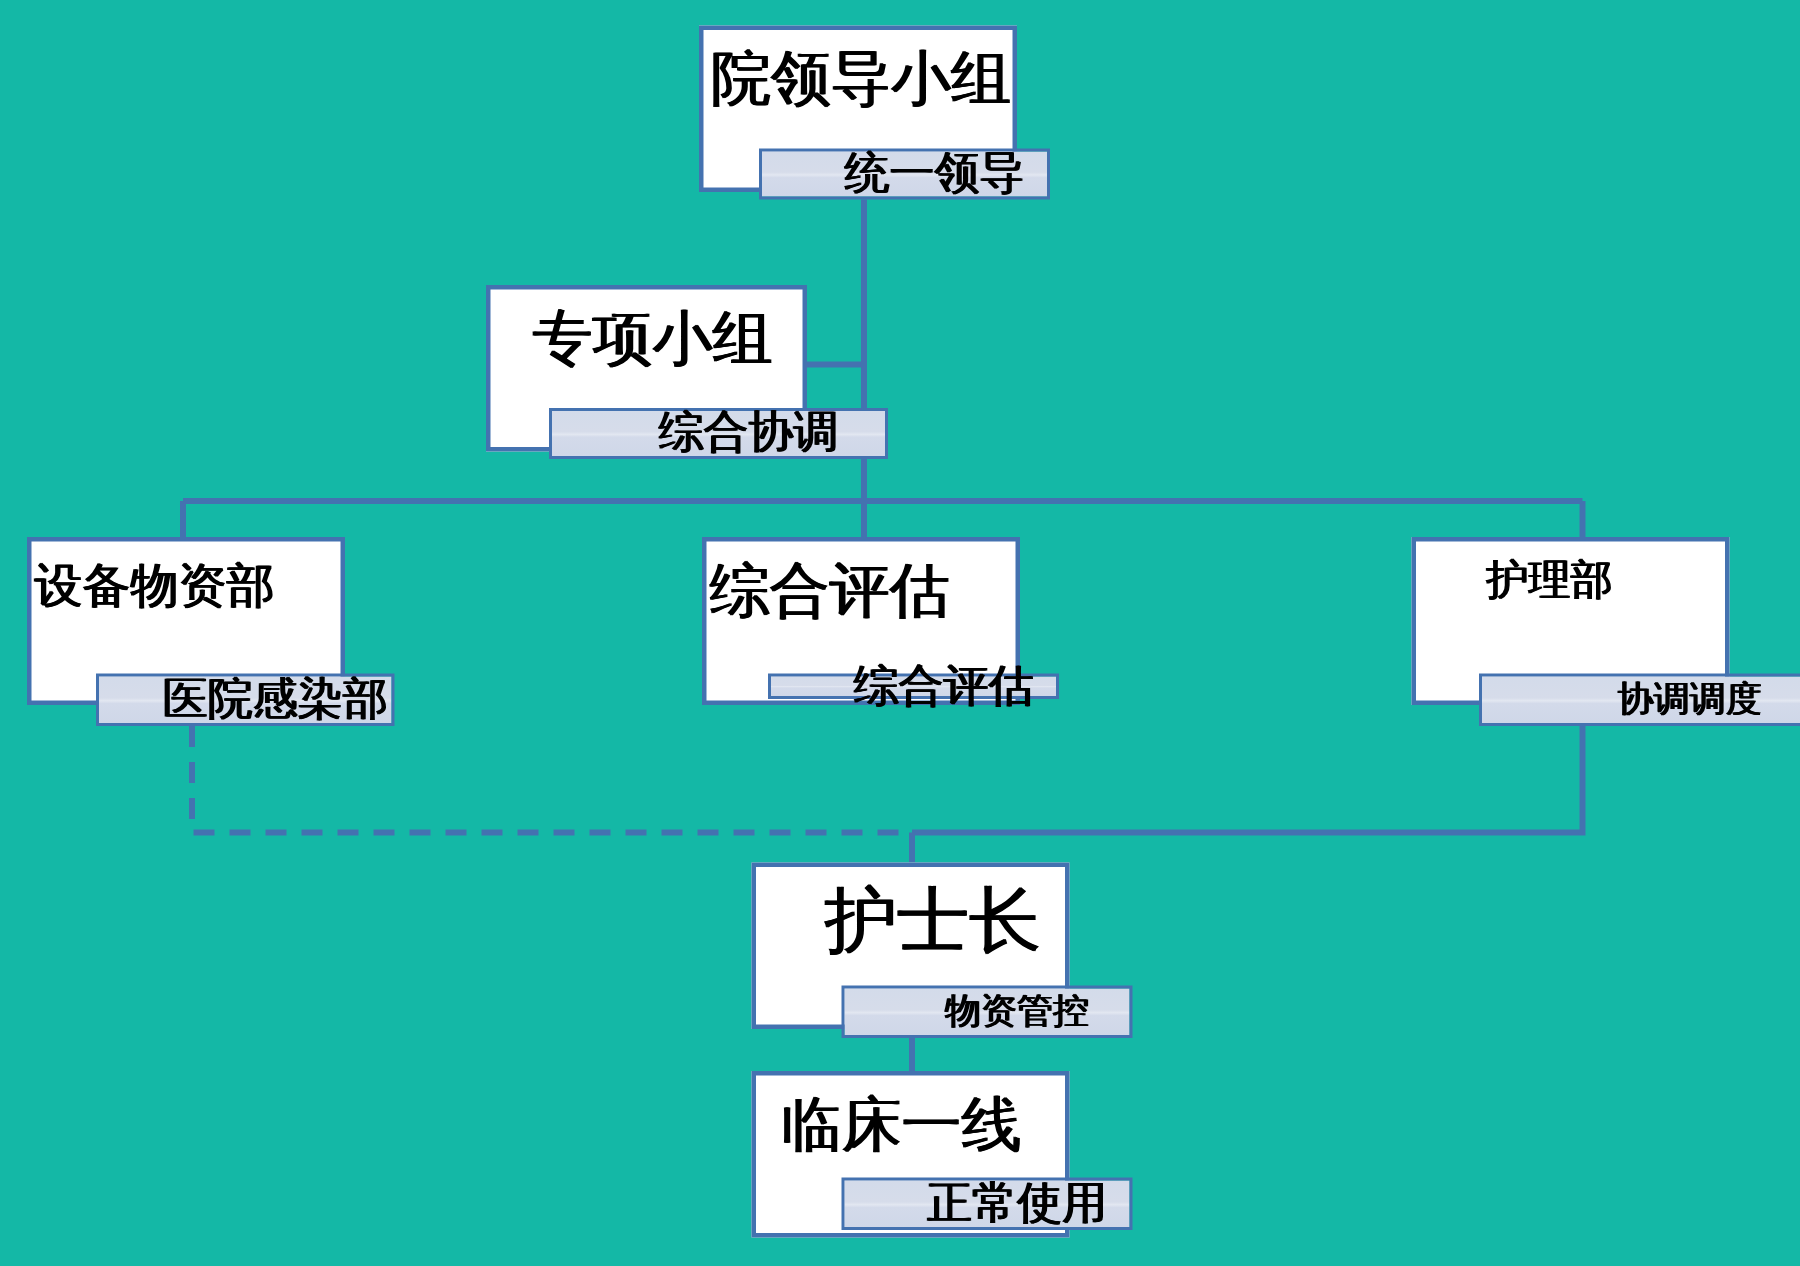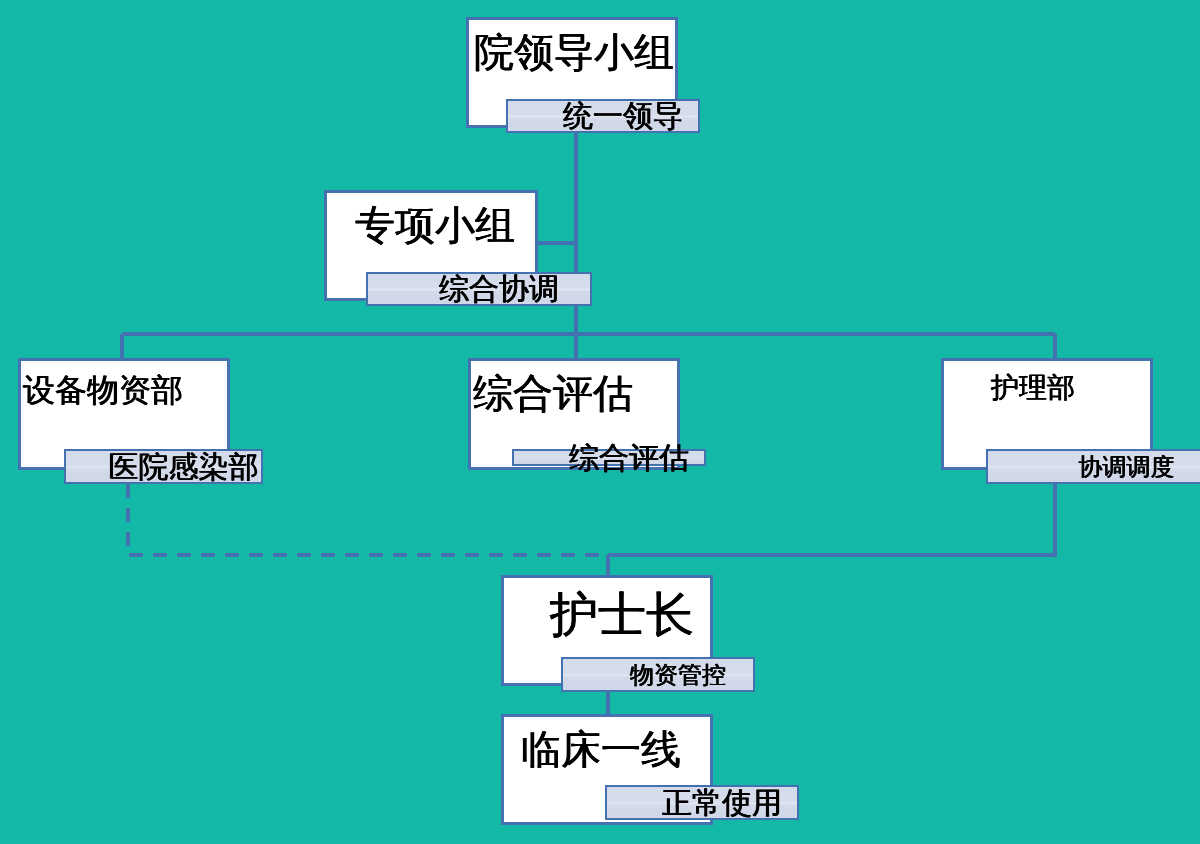--- a/index.html
+++ b/index.html
@@ -104,17 +104,17 @@
         <div class="node-tag" style="left: 986px; top: 449px; width: 241px; height: 35px; font-size: 24px;">协调调度</div>
       </div>
       <div class="node">
         <div class="node-box" style="left: 501px; top: 575px; width: 212px; height: 111px;"></div>
         <div class="node-title" style="left: 550px; top: 591px; font-size: 48px;">护士长</div>
         <div class="node-tag" style="left: 561px; top: 657px; width: 194px; height: 35px; font-size: 24px;">物资管控</div>
       </div>
       <div class="node">
         <div class="node-box" style="left: 501px; top: 714px; width: 212px; height: 111px;"></div>
         <div class="node-title" style="left: 521px; top: 730px; font-size: 40px;">临床一线</div>
-        <div class="node-tag" style="left: 561px; top: 785px; width: 194px; height: 35px; font-size: 30px; margin-left: 44px;">正常使用</div>
+        <div class="node-tag" style="left: 561px; top: 785px; width: 194px; height: 35px; font-size: 30px;">正常使用</div>
       </div>
     </div>
 
 </div>
 
 </body></html>

